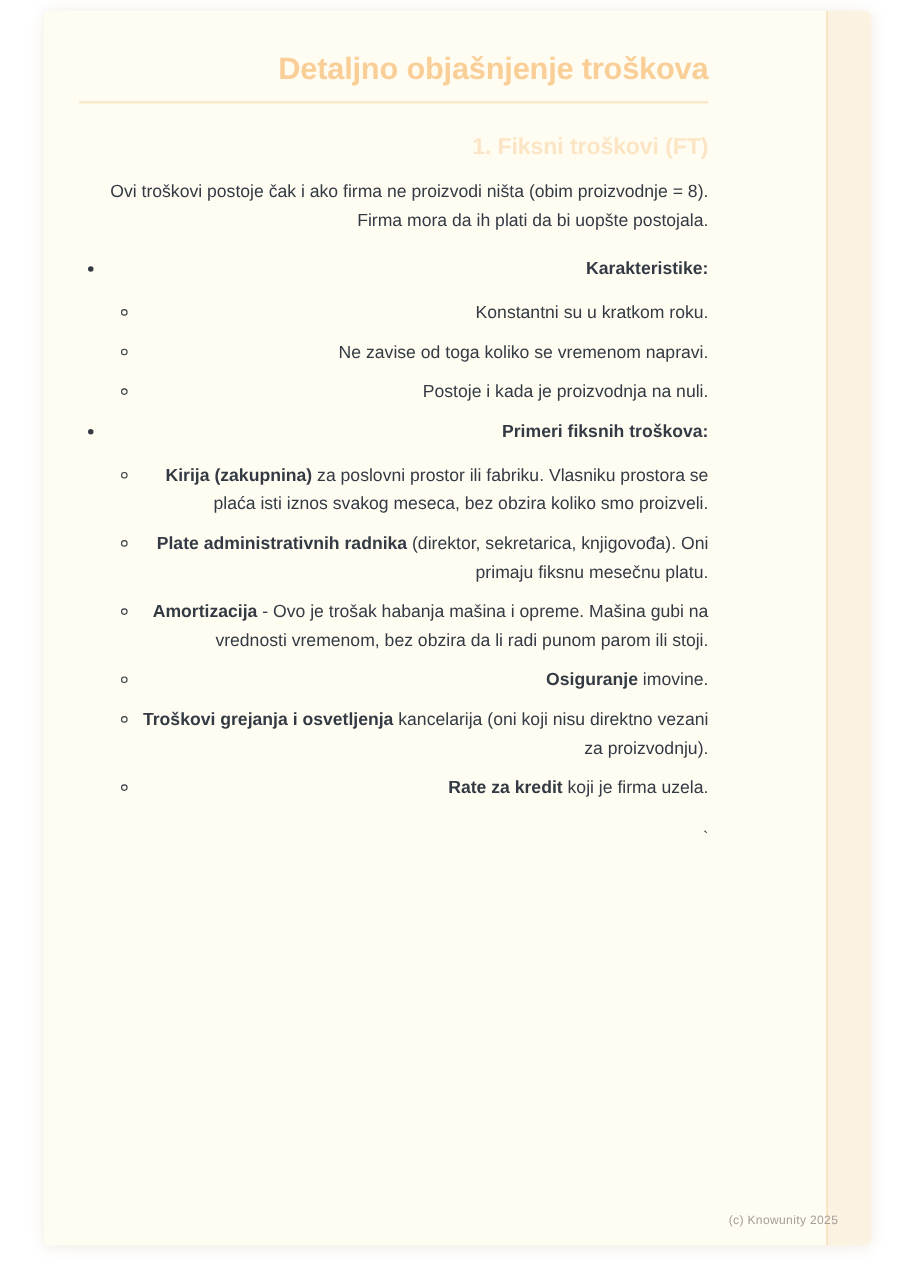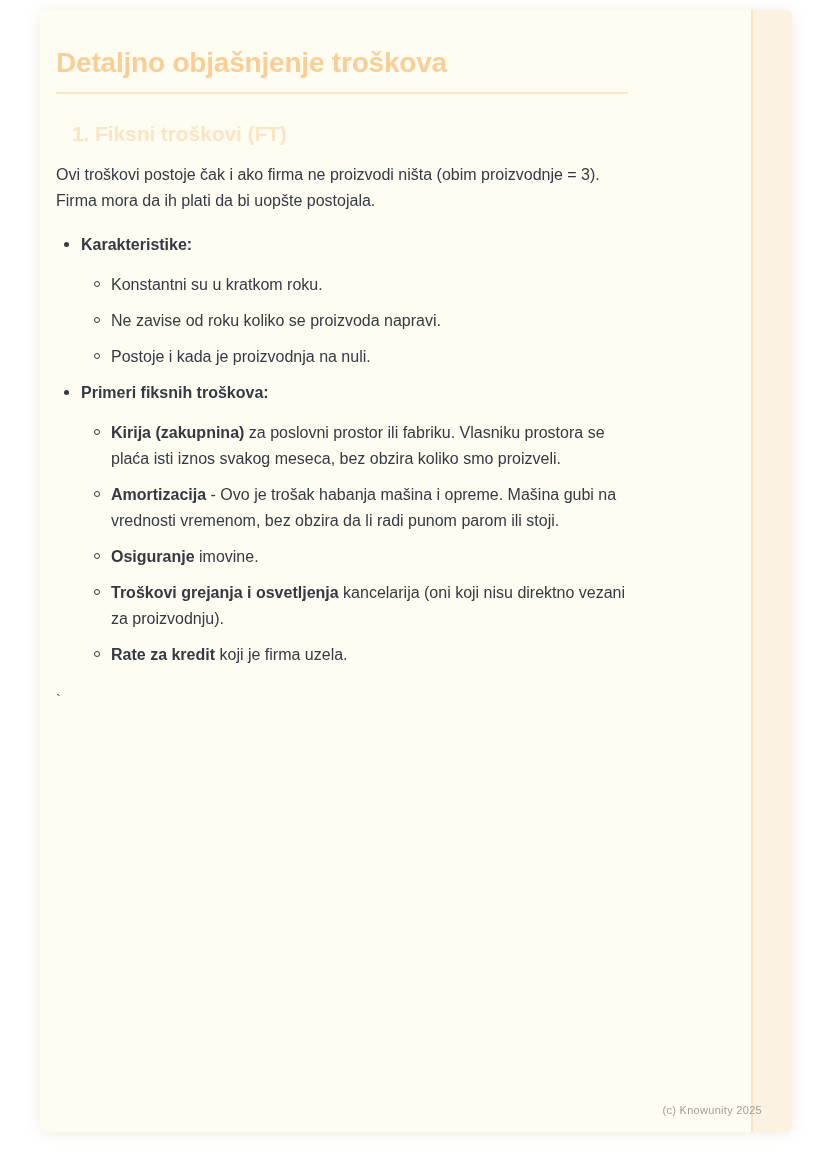--- a/index.html
+++ b/index.html
@@ -31,24 +31,25 @@
     right: 0;
     width: 41px;
     height: 100%;
     background: #FBF2E1;
     border-left: 2px solid #F7E3C3;
     border-radius: 0 6px 6px 0;
     box-sizing: border-box;
   }
   .content {
     position: absolute;
-    left: 16px;
+    left: 32px;
     top: 0;
     width: 572px;
     color: #333A43;
+    text-align: right;
   }
   h1.doc-title {
     margin: 36px 0 0 0;
     font-size: 28px;
     line-height: 34px;
     font-weight: 700;
     color: #F9CE97;
     letter-spacing: -0.2px;
   }
   .title-divider {
@@ -141,55 +142,59 @@
 
     <div class="content">
 
       <h1 class="doc-title">Detaljno objašnjenje troškova</h1>
 
       <hr class="title-divider">
 
       <h2 class="section-heading">1. Fiksni troškovi (FT)</h2>
 
       <p class="intro">
-        <span class="line">Ovi troškovi postoje čak i ako firma ne proizvodi ništa (obim proizvodnje = 3).</span>
+        <span class="line">Ovi troškovi postoje čak i ako firma ne proizvodi ništa (obim proizvodnje = 8).</span>
         <span class="line">Firma mora da ih plati da bi uopšte postojala.</span>
       </p>
 
       <ul class="l1">
 
         <li>
           <span class="dot"></span>
           <span class="b">Karakteristike:</span>
           <ul class="l2">
             <li>
               <span class="ring"></span>
               <span>Konstantni su u kratkom roku.</span>
             </li>
             <li>
               <span class="ring"></span>
-              <span>Ne zavise od roku koliko se proizvoda napravi.</span>
+              <span>Ne zavise od toga koliko se vremenom napravi.</span>
             </li>
             <li>
               <span class="ring"></span>
               <span>Postoje i kada je proizvodnja na nuli.</span>
             </li>
           </ul>
         </li>
 
         <li>
           <span class="dot"></span>
           <span class="b">Primeri fiksnih troškova:</span>
           <ul class="l2">
             <li>
               <span class="ring"></span>
               <span class="b">Kirija (zakupnina)</span><span> za poslovni prostor ili fabriku. Vlasniku prostora se plaća isti iznos svakog meseca, bez obzira koliko smo proizveli.</span>
             </li>
             <li>
               <span class="ring"></span>
+              <span class="b">Plate administrativnih radnika</span><span> (direktor, sekretarica, knjigovođa). Oni primaju fiksnu mesečnu platu.</span>
+            </li>
+            <li>
+              <span class="ring"></span>
               <span class="b">Amortizacija</span><span> - Ovo je trošak habanja mašina i opreme. Mašina gubi na vrednosti vremenom, bez obzira da li radi punom parom ili stoji.</span>
             </li>
             <li>
               <span class="ring"></span>
               <span class="b">Osiguranje</span><span> imovine.</span>
             </li>
             <li>
               <span class="ring"></span>
               <span class="b">Troškovi grejanja i osvetljenja</span><span> kancelarija (oni koji nisu direktno vezani za proizvodnju).</span>
             </li>

